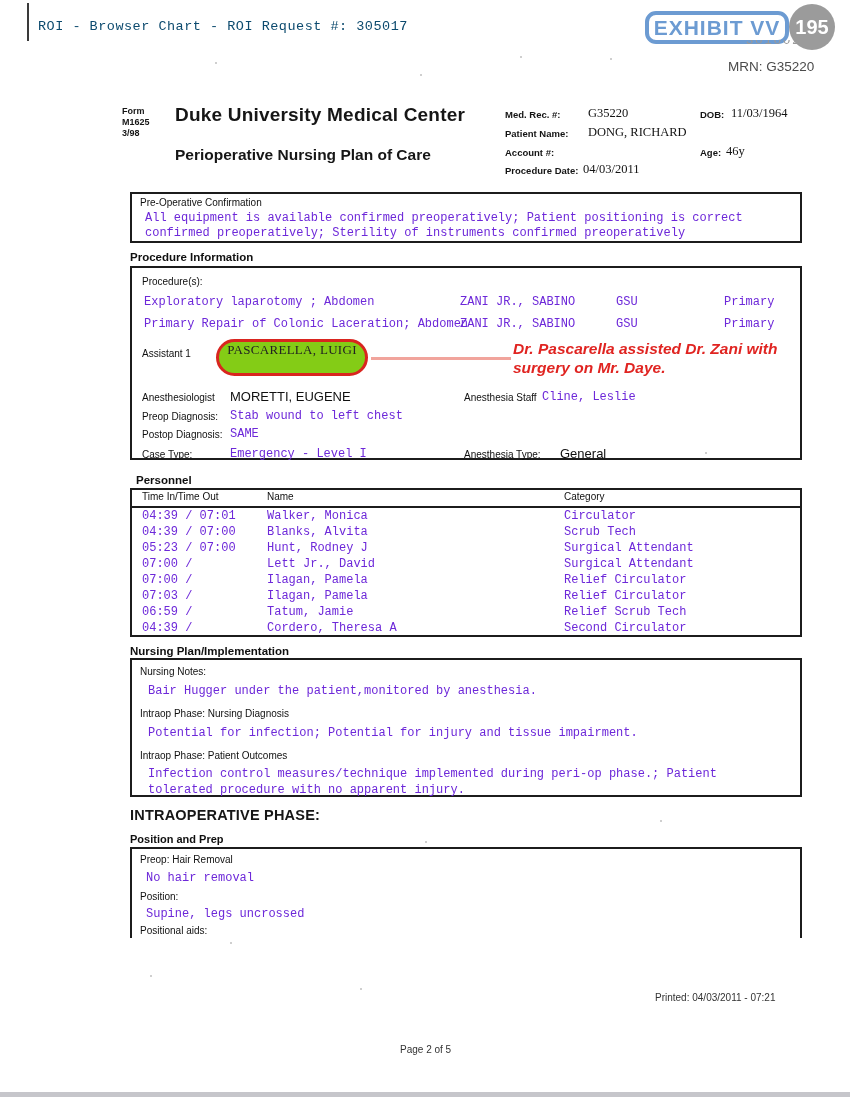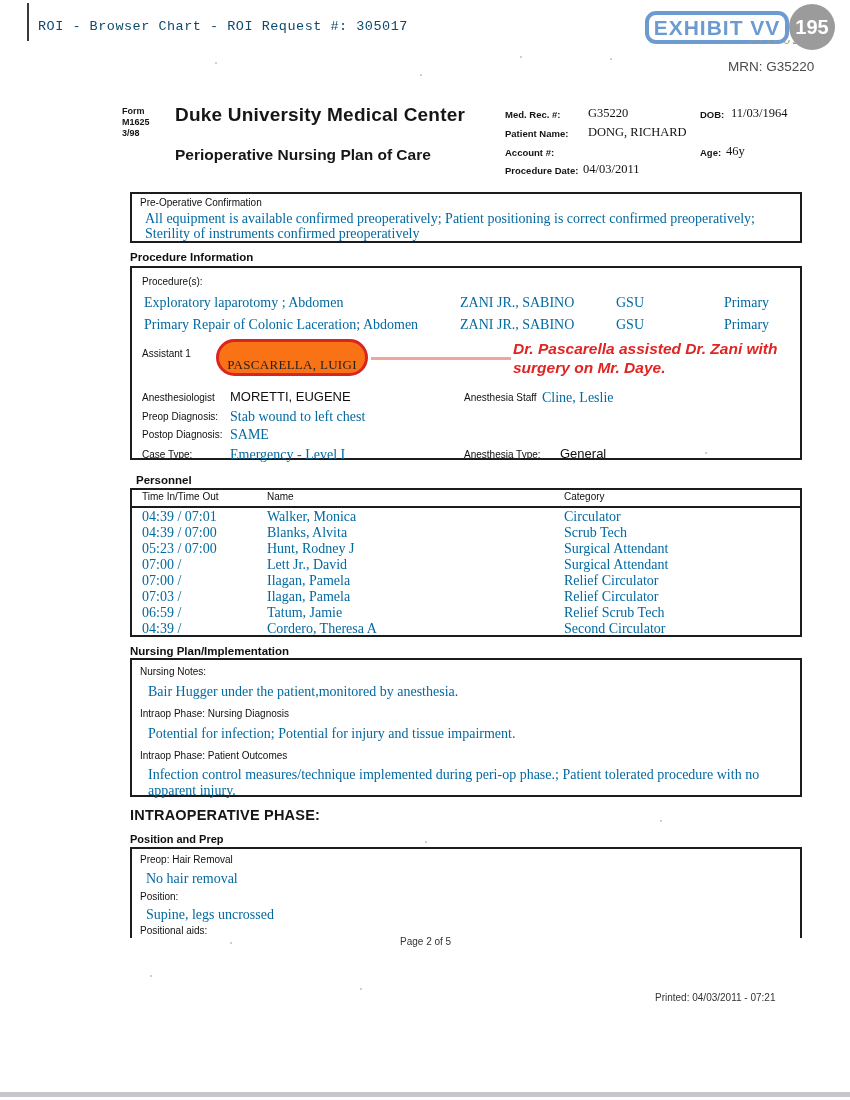--- a/index.html
+++ b/index.html
@@ -27,32 +27,32 @@
   .flabel { font-size:9.5px; font-weight:bold; color:#141414; }
   .fvalue { font-family:"Liberation Serif", serif; font-size:12.5px; color:#121212; }
 
   
   .sec-head { font-size:11.5px; font-weight:bold; color:#101010; }
   .big-head { font-size:14.5px; font-weight:bold; letter-spacing:0.2px; }
 
   
   .box { border:2px solid #1c1c1c; background:#fff; }
   .lab { font-size:10px; font-weight:normal; color:#101010; }
-  .ser { font-family:Liberation Serif, serif; font-size:14px; color:#0369a1; }
+  .ser { font-family:Liberation Mono, monospace; font-size:12px; color:#6d28d9; }
   .sans-val { font-size:13px; color:#101010; }
 
   
   .p-header { border-bottom:2.5px solid #1c1c1c; height:18px; position:relative; }
   .p-row { height:16px; position:relative; }
   .col-time { position:absolute; left:10px; top:1px; }
   .col-name { position:absolute; left:135px; top:1px; }
   .col-cat  { position:absolute; left:432px; top:1px; }
 
   
-  .red-oval { left:84px; top:71px; width:152px; height:37px; border:3.5px solid #d9251f; border-radius:19px; background:#f97316; display:flex; align-items:flex-end; justify-content:center; }
+  .red-oval { left:84px; top:71px; width:152px; height:37px; border:3.5px solid #d9251f; border-radius:19px; background:#84cc16; display:flex; align-items:flex-start; justify-content:center; }
   .red-oval span { font-family:"Liberation Serif", serif; font-size:13px; color:#222; letter-spacing:0.3px; }
   .red-line { left:239px; top:89px; width:140px; height:2.5px; background:#f1a49c; }
   .red-note { left:381px; top:72px; font-size:15.5px; font-style:italic; color:#e02421; line-height:18.5px; font-weight:bold; font-family:"Liberation Sans", sans-serif; }
 
   
   .foot { font-size:10px; color:#333; }
   .bottom-bar { left:0; top:1092px; width:850px; height:5px; background:#c6c6cb; }
 
   .dot { width:2px; height:2px; background:#8a8a8a; border-radius:50%; opacity:0.55; position:absolute; }
 </style>
@@ -211,21 +211,21 @@
   <div class="abs sec-head" style="left:130px; top:833px; font-size:11px;">Position and Prep</div>
 
   <div class="abs box" style="left:130px; top:847px; width:672px; height:91px; border-bottom:none;">
     <span class="lab abs" style="left:8px; top:5px;">Preop: Hair Removal</span>
     <span class="ser abs" style="left:14px; top:22px;">No hair removal</span>
     <span class="lab abs" style="left:8px; top:42px;">Position:</span>
     <span class="ser abs" style="left:14px; top:58px;">Supine, legs uncrossed</span>
     <span class="lab abs" style="left:8px; top:76px;">Positional aids:</span>
   </div>
 
-  <div class="abs foot" style="left:400px; top:936px;">Page 2 of 5</div>
+  <div class="abs foot" style="left:400px; top:1044px;">Page 2 of 5</div>
   <div class="abs foot" style="left:655px; top:992px;">
     <span>Printed:</span>
     <span>04/03/2011  -  07:21</span>
   </div>
 
   <div class="abs bottom-bar"></div>
 
   <div>
     <div class="dot" style="left:215px; top:62px;"></div>
     <div class="dot" style="left:420px; top:74px;"></div>

